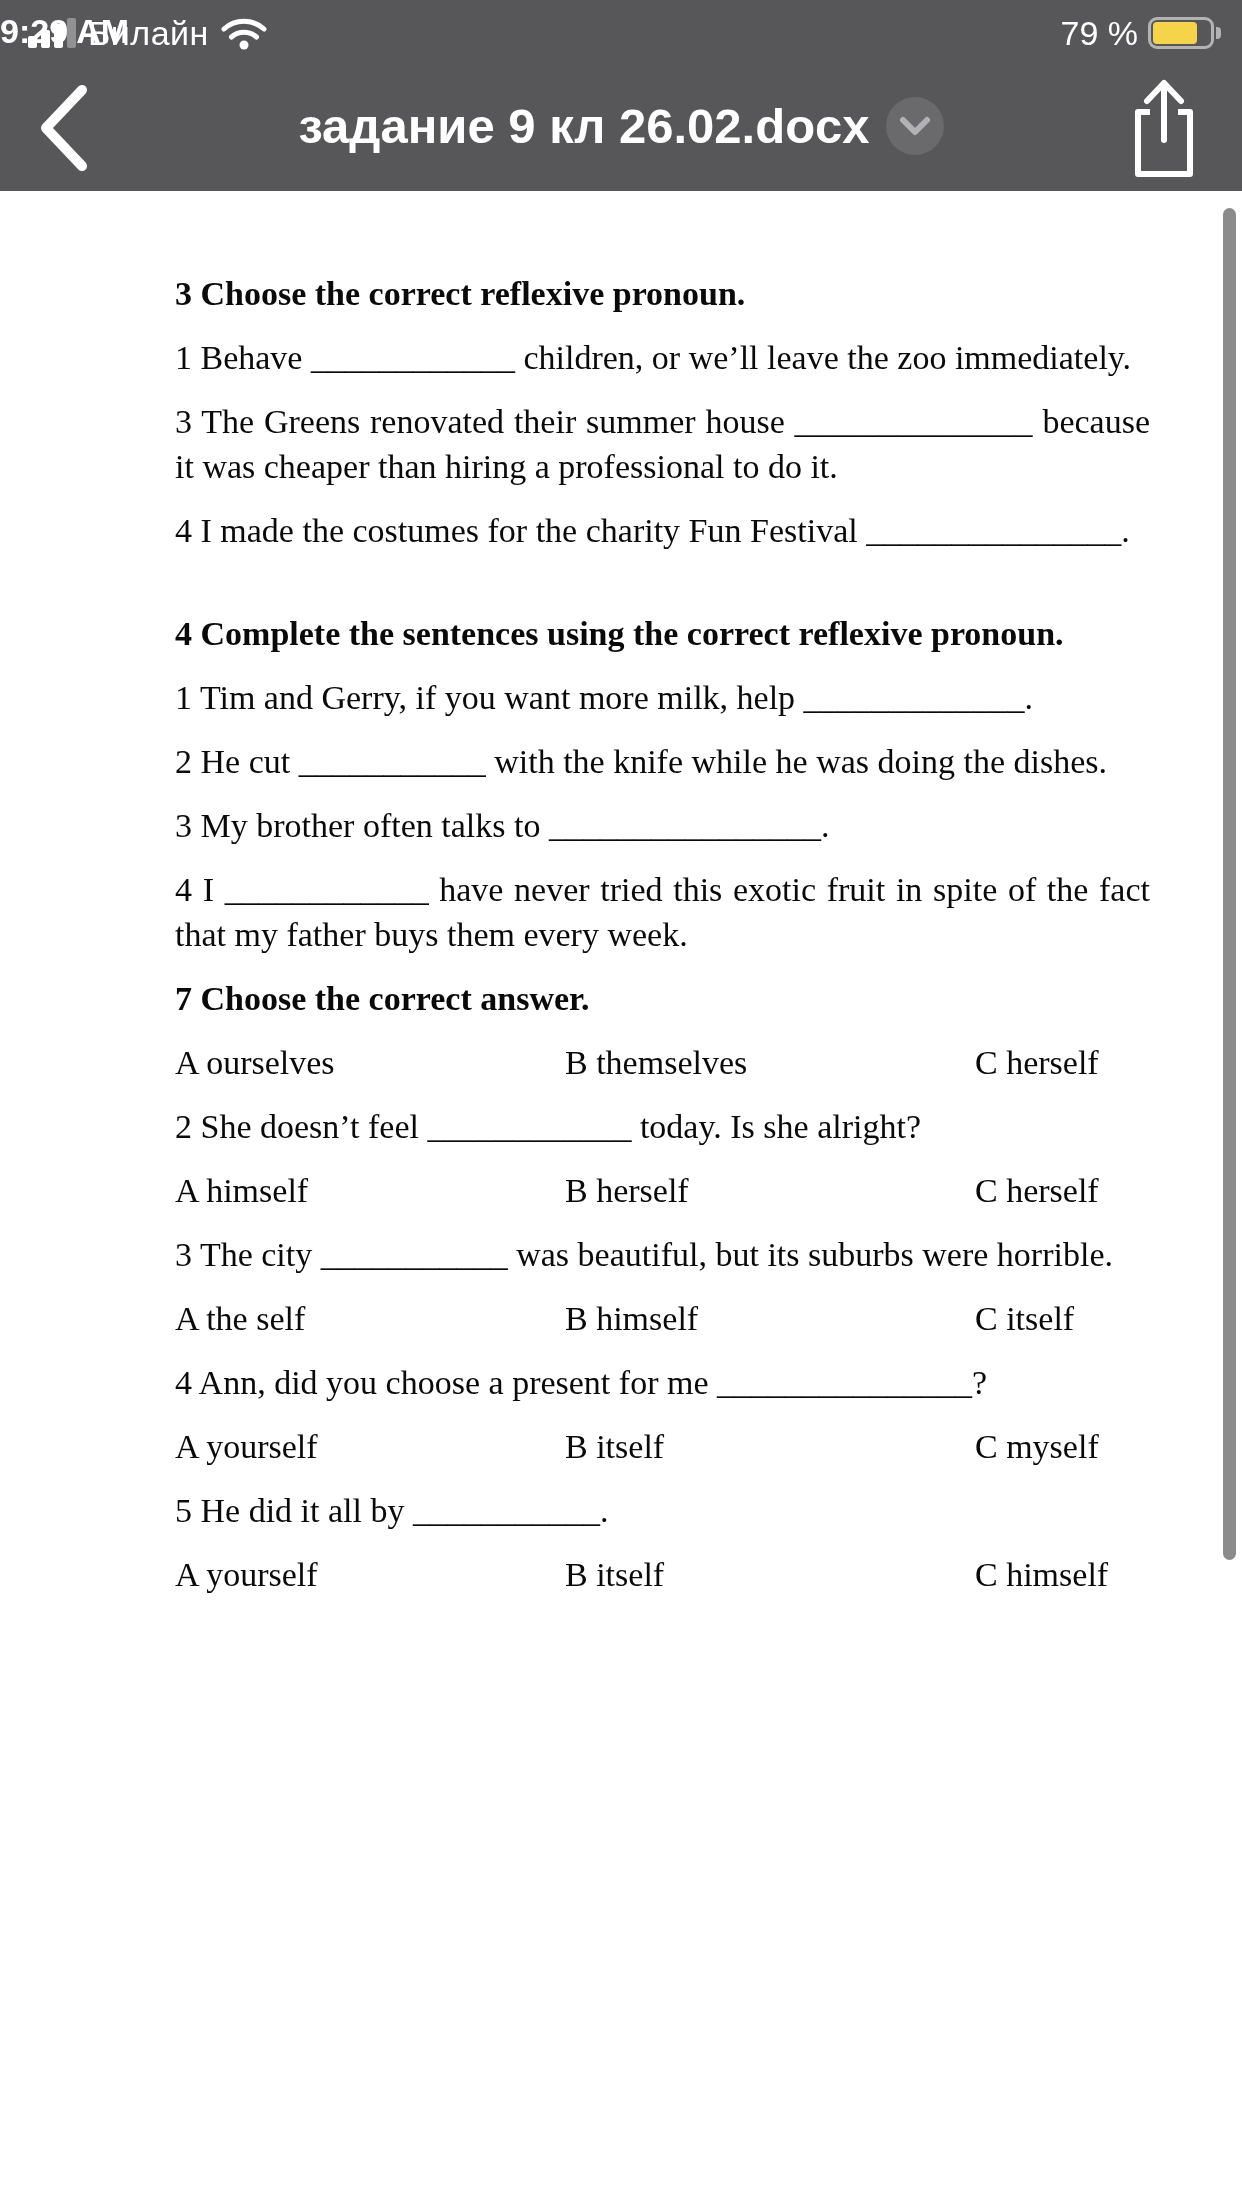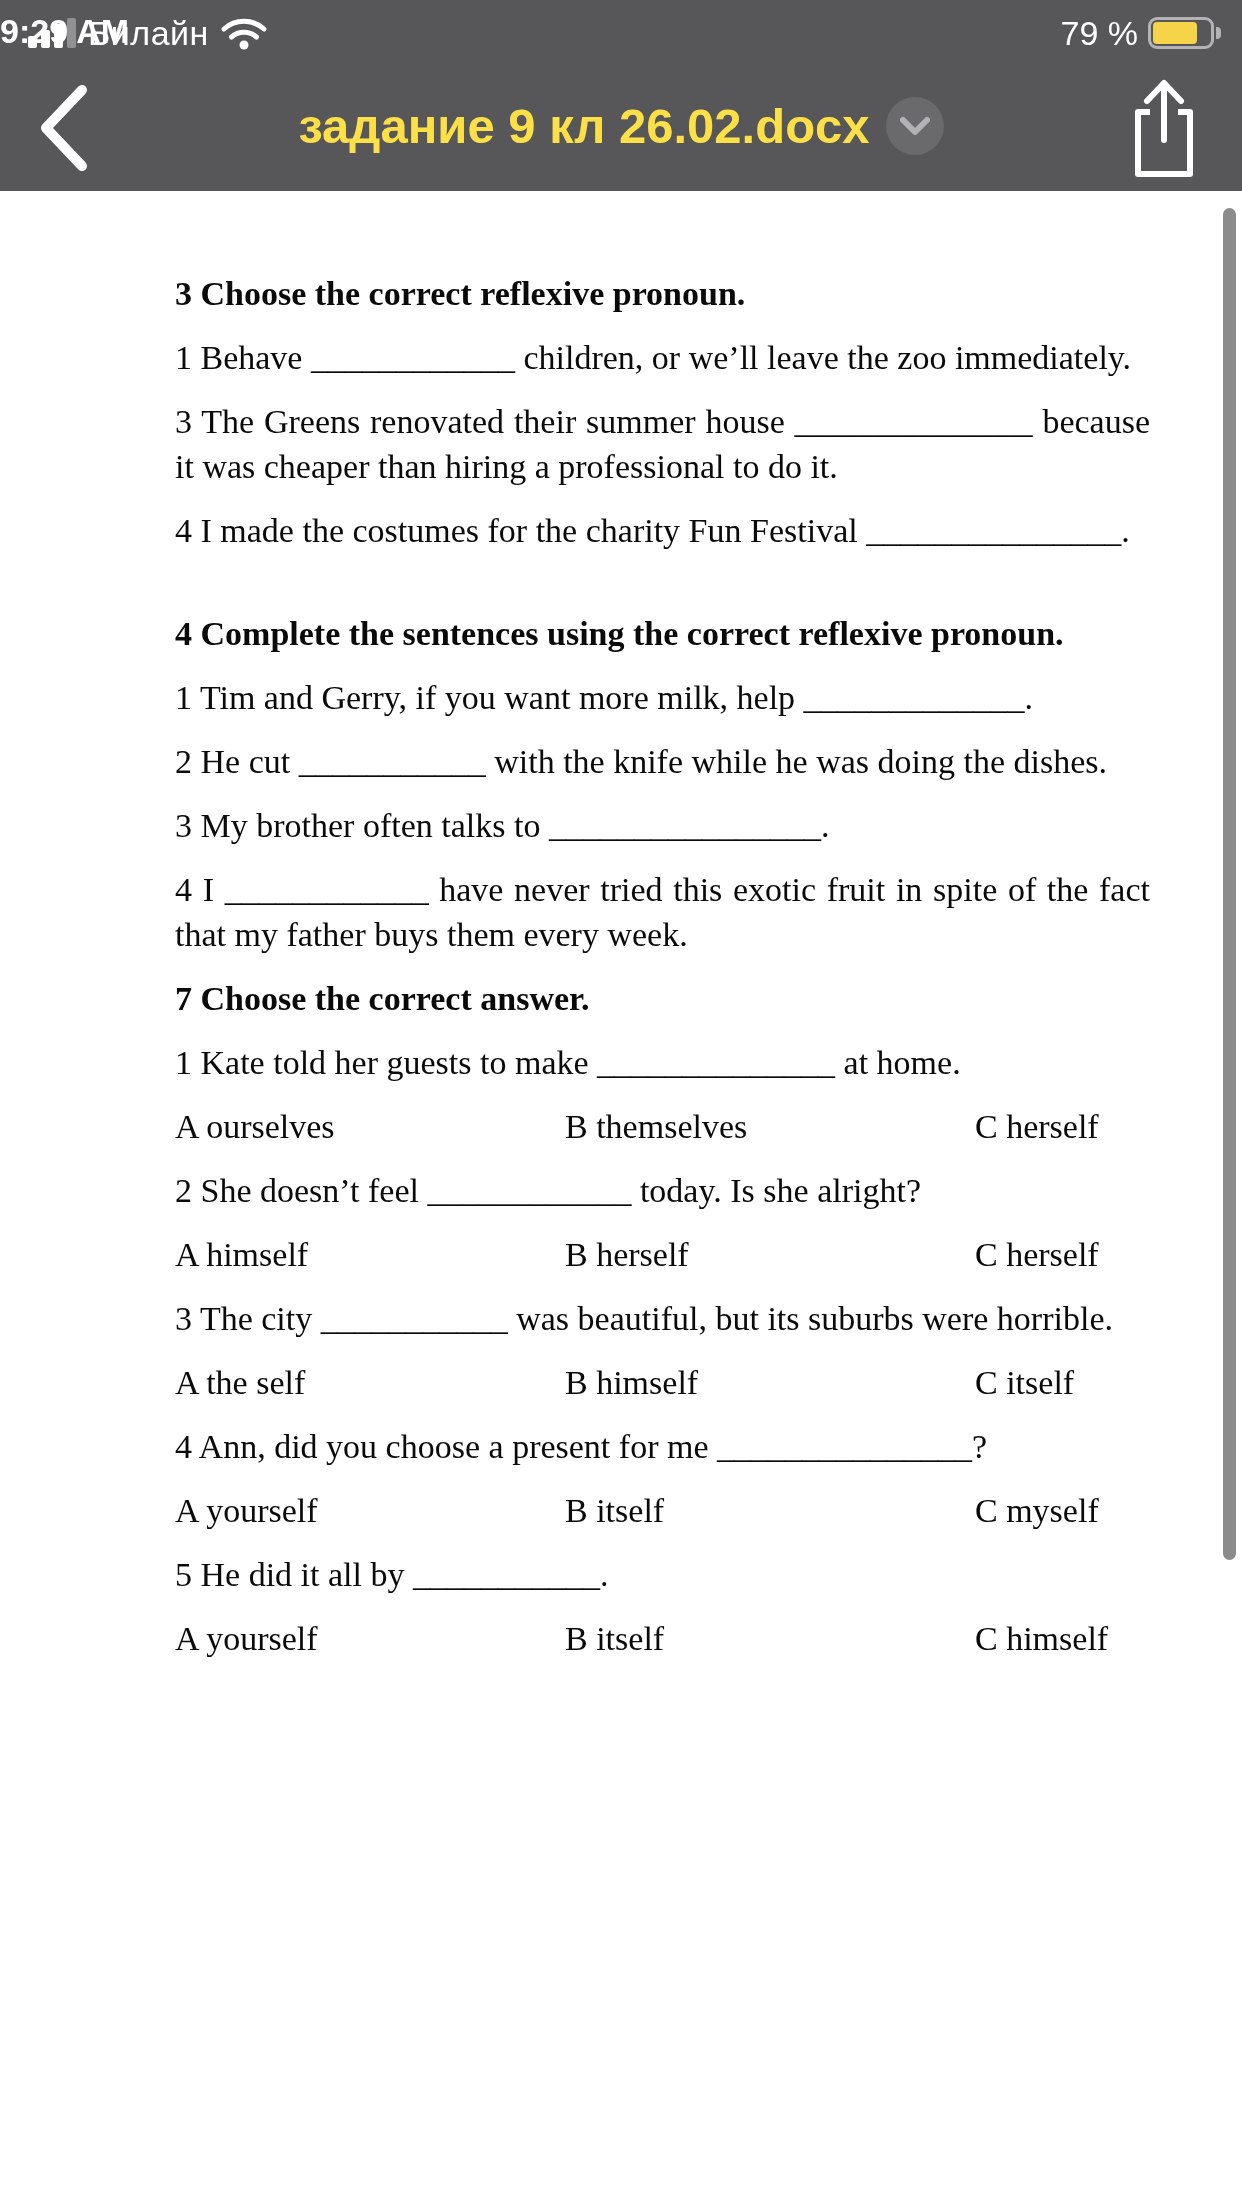--- a/index.html
+++ b/index.html
@@ -42,21 +42,21 @@
   .backbtn{
     position:absolute;left:18px;top:18px;width:90px;height:100px;
     display:flex;align-items:center;justify-content:center;
     background:none;border:none;cursor:pointer;padding:0;
   }
   .titlewrap{
     position:absolute;left:140px;right:140px;top:0;bottom:0;
     display:flex;align-items:center;justify-content:center;gap:16px;
   }
   .navtitle{
-    font-size:49px;font-weight:600;color:#fde047;white-space:nowrap;
+    font-size:49px;font-weight:600;color:#ffffff;white-space:nowrap;
     overflow:hidden;text-overflow:ellipsis;
   }
   .ddbadge{
     width:58px;height:58px;border-radius:50%;background:#6a6a6c;
     display:flex;align-items:center;justify-content:center;flex:0 0 auto;
     cursor:pointer;
   }
   .sharebtn{
     position:absolute;right:28px;top:14px;width:100px;height:108px;
     display:flex;align-items:center;justify-content:center;
@@ -146,21 +146,20 @@
     <p>3 The Greens renovated their summer house ______________ because it was cheaper than hiring a professional to do it.</p>
     <p>4 I made the costumes for the charity Fun Festival _______________.</p>
 
     <p class="hd mt-lg">4 Complete the sentences using the correct reflexive pronoun.</p>
     <p>1 Tim and Gerry, if you want more milk, help _____________.</p>
     <p>2 He cut ___________ with the knife while he was doing the dishes.</p>
     <p>3 My brother often talks to ________________.</p>
     <p>4 I ____________ have never tried this exotic fruit in spite of the fact that my father buys them every week.</p>
 
     <p class="hd">7 Choose the correct answer.</p>
-    <p>1 Kate told her guests to make ______________ at home.</p>
     <div class="optrow">
       <span>A ourselves</span>
       <span>B themselves</span>
       <span>C herself</span>
     </div>
     <p>2 She doesn’t feel ____________ today. Is she alright?</p>
     <div class="optrow">
       <span>A himself</span>
       <span>B herself</span>
       <span>C herself</span>

